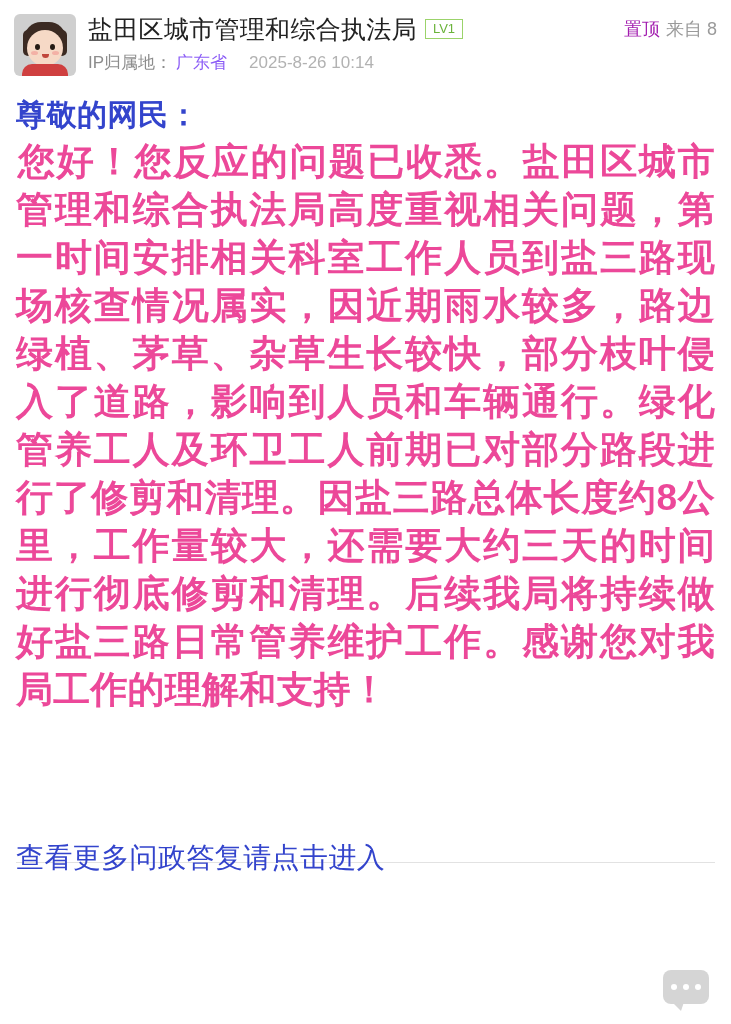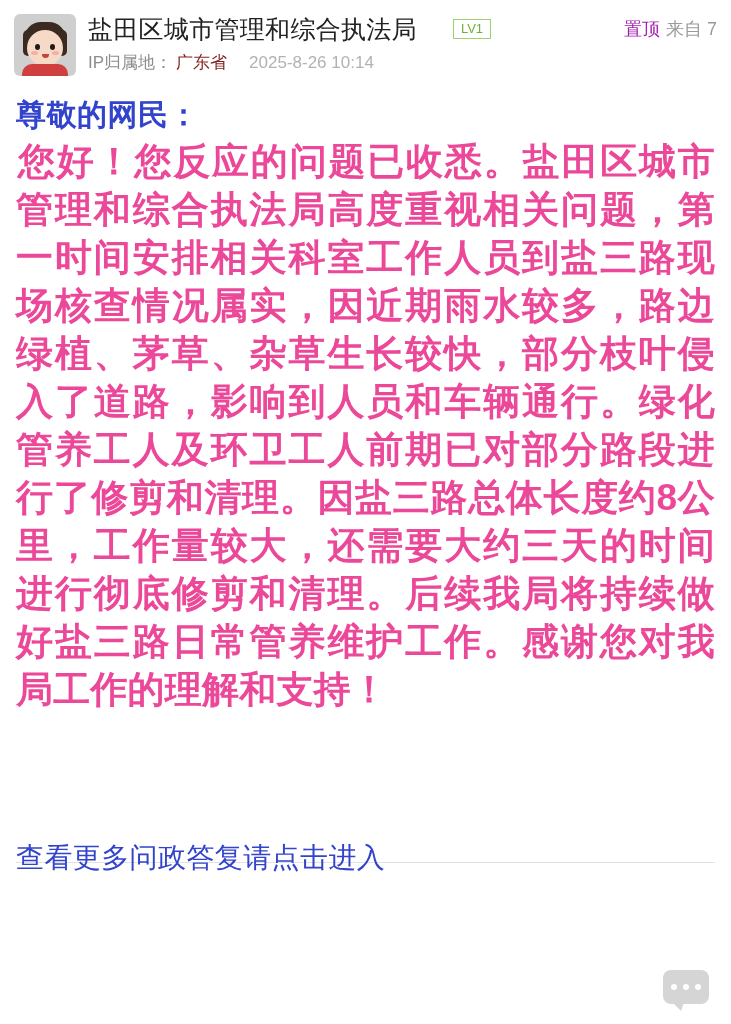--- a/index.html
+++ b/index.html
@@ -122,21 +122,20 @@
   .head-text {
     flex: 1 1 auto;
     padding-left: 12px;
     min-width: 0;
   }
 
   .name-row {
     display: flex;
     align-items: center;
     white-space: nowrap;
-    gap: 28px;
   }
 
   .author {
     font-size: 25px;
     color: #222222;
     line-height: 30px;
     letter-spacing: .3px;
   }
 
   .level-badge {
@@ -152,21 +151,21 @@
   }
 
   .meta-row {
     margin-top: 9px;
     font-size: 17px;
     color: #9a9a9a;
     line-height: 20px;
     white-space: nowrap;
   }
   .meta-ip { color: #8c8c8c; }
-  .meta-loc { color: #7f1d1d; margin-left: 4px; }
+  .meta-loc { color: #8b5cf6; margin-left: 4px; }
   .meta-time { color: #b2b2b2; margin-left: 22px; }
 
   .head-right {
     flex: 0 0 auto;
     padding-left: 6px;
     padding-top: 4px;
     white-space: nowrap;
     font-size: 18px;
     line-height: 22px;
   }
@@ -278,21 +277,21 @@
       <div class="name-row">
         <span class="author">盐田区城市管理和综合执法局</span>
         <span class="level-badge">LV1</span>
       </div>
       <div class="meta-row">
         <span class="meta-ip">IP归属地：</span><span class="meta-loc">广东省</span><span class="meta-time">2025-8-26 10:14</span>
       </div>
     </div>
 
     <div class="head-right">
-      <span class="pin">置顶</span><span class="from">来自 7</span>
+      <span class="pin">置顶</span><span class="from">来自 8</span>
     </div>
 
   </div>
 
   <div class="content">
     <div class="salutation">尊敬的网民：</div>
     <div class="paragraph">您好！您反应的问题已收悉。盐田区城市管理和综合执法局高度重视相关问题，第一时间安排相关科室工作人员到盐三路现场核查情况属实，因近期雨水较多，路边绿植、茅草、杂草生长较快，部分枝叶侵入了道路，影响到人员和车辆通行。绿化管养工人及环卫工人前期已对部分路段进行了修剪和清理。因盐三路总体长度约8公里，工作量较大，还需要大约三天的时间进行彻底修剪和清理。后续我局将持续做好盐三路日常管养维护工作。感谢您对我局工作的理解和支持！</div>
   </div>
 
   <div class="divider"></div>

